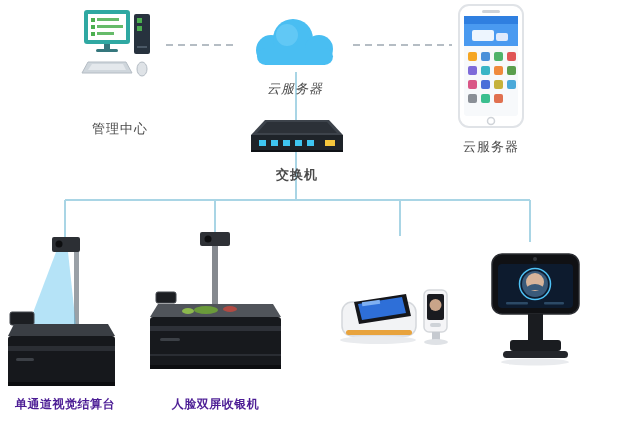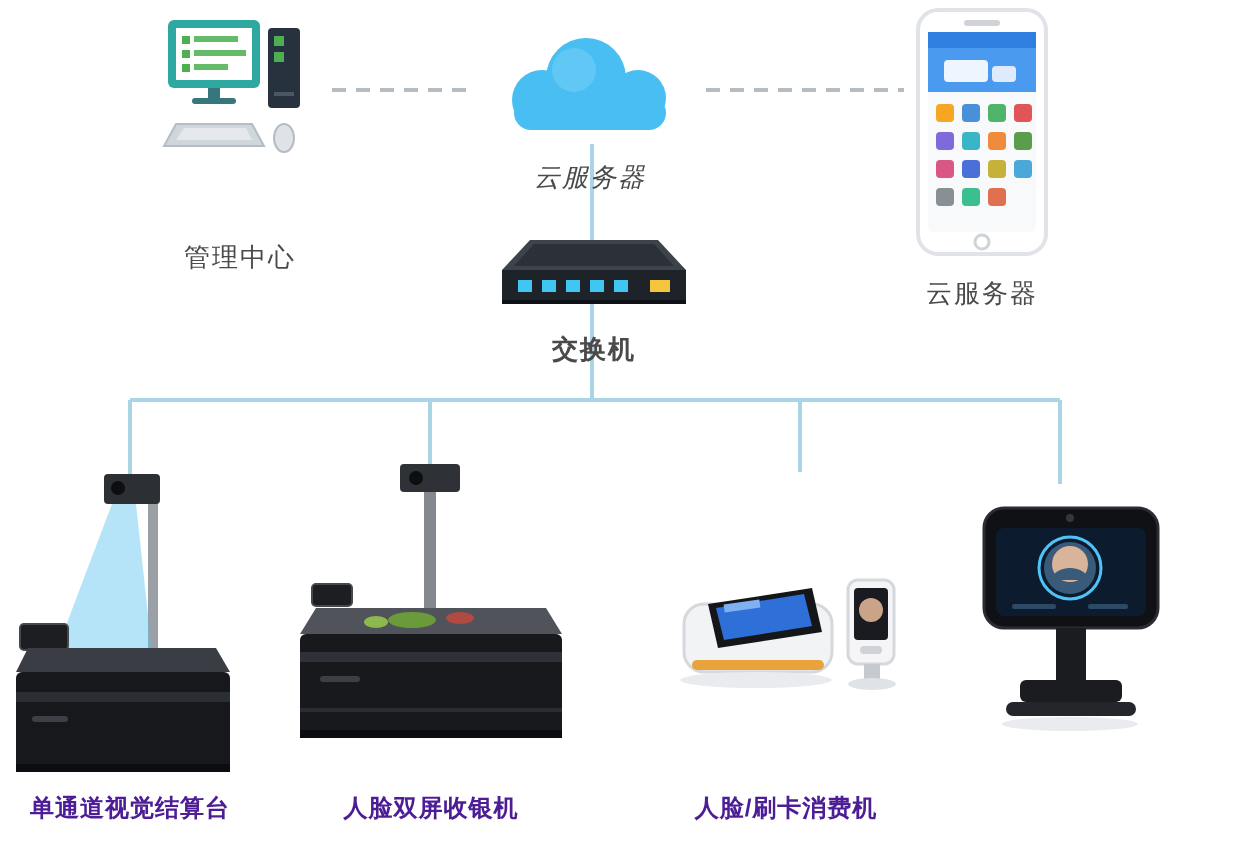--- a/index.html
+++ b/index.html
@@ -177,21 +177,20 @@
       <rect x="24" y="23" width="18" height="4" fill="#7fb0f2" transform="rotate(-8 33 25)"></rect>
       <rect x="8" y="52" width="66" height="5" rx="2.5" fill="#e8a33d"></rect>
       <ellipse cx="40" cy="62" rx="38" ry="4" fill="#e9ebee"></ellipse>
       <rect x="86" y="12" width="23" height="42" rx="5" fill="#f5f5f7" stroke="#d5d8dc" stroke-width="1.5"></rect>
       <rect x="89" y="16" width="17" height="26" rx="2" fill="#1a1b20"></rect>
       <circle cx="97.5" cy="27" r="6" fill="#c9a489"></circle>
       <rect x="92" y="45" width="11" height="4" rx="2" fill="#cfd3d8"></rect>
       <rect x="94" y="54" width="8" height="8" fill="#c6cad0"></rect>
       <ellipse cx="98" cy="64" rx="12" ry="3" fill="#dfe2e6"></ellipse>
     </svg>
-    <div class="device-label" style="left:-5px;top:118px;width:120px;">人脸/刷卡消费机</div>
   </div>
 
   <div class="node" style="left:488px;top:248px;">
     <svg width="95" height="126" viewBox="0 0 95 126">
       <rect x="4" y="6" width="87" height="60" rx="10" fill="#101114" stroke="#2a2c31" stroke-width="1.5"></rect>
       <circle cx="47" cy="11" r="2" fill="#34373c"></circle>
       <rect x="10" y="16" width="75" height="44" rx="4" fill="#0d1b2e"></rect>
       <circle cx="47" cy="36" r="15.5" fill="none" stroke="#4fc3f7" stroke-width="1.5"></circle>
       <circle cx="47" cy="36" r="13" fill="#3a5a7a"></circle>
       <circle cx="47" cy="34" r="9" fill="#d8b49a"></circle>

